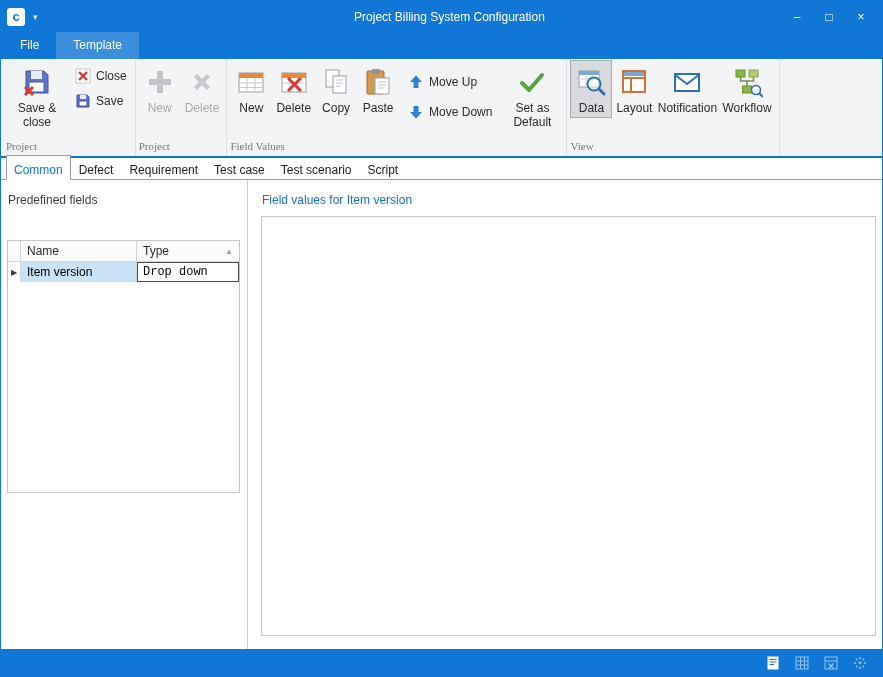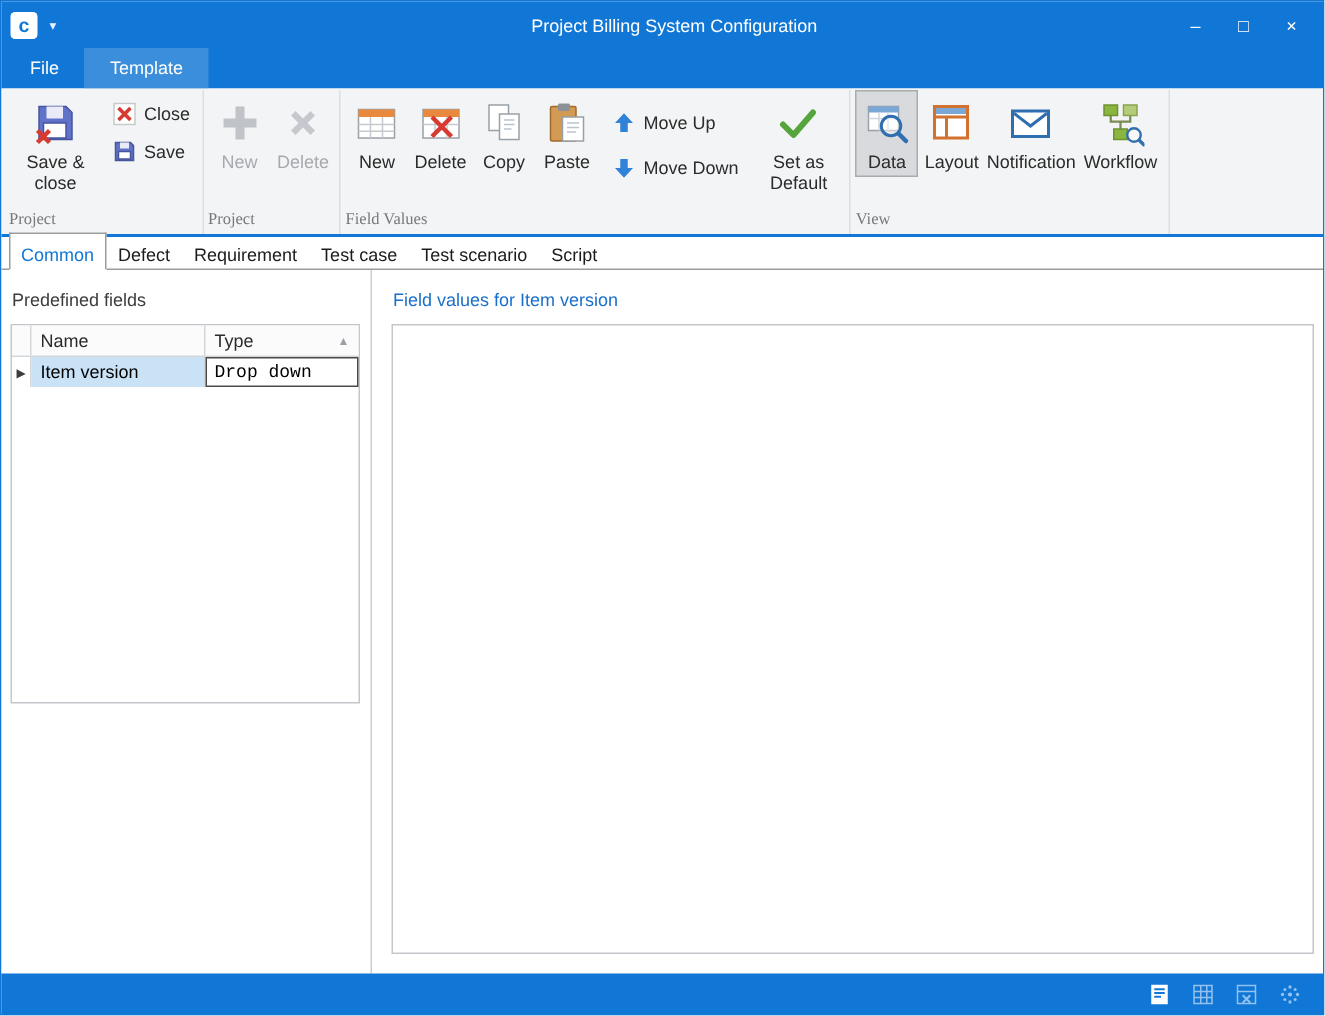--- a/index.html
+++ b/index.html
@@ -40,21 +40,21 @@
   .dtab { padding:7px 7px 2px; color:#1b1b1b; border:1px solid transparent; margin-bottom:-1px; }
   .dtab.active { border-color:#9b9b9b; border-bottom-color:#fff; background:#fff; color:#1177d7; }
   .panels { flex:1; display:flex; min-height:0; }
   .left-panel { width:246px; flex:0 0 auto; padding:10px 7px 0 6px; }
   .splitter { width:1px; background:#c9cdd1; flex:0 0 auto; }
   .right-panel { flex:1; display:flex; flex-direction:column; padding:10px 6px 13px 13px; min-height:0; }
   .panel-title { padding:3px 1px 9px; color:#3c3c3c; }
   .right-panel .panel-title { color:#1a70c9; }
 
   .grid { border:1px solid #c3c7cb; background:#fff; display:flex; flex-direction:column; }
-  .left-grid { height:253px; }
+  .left-grid { height:253px;margin-top:24px; }
   .right-grid { flex:1; }
   .grid-header { display:flex; height:21px; background:#fbfbfb; border-bottom:1px solid #d4d7da; flex:0 0 auto; }
   .gh-cell { display:flex; align-items:center; padding:0 6px; color:#2b2b2b; border-right:1px solid #d4d7da; }
   .gh-cell:last-child { border-right:none;align-items:center; }
   .ind { width:13px; flex:0 0 auto; padding:0; justify-content:center; }
   .col-name { width:116px; flex:0 0 auto; }
   .col-type { flex:1; justify-content:space-between; }
   .sort { font-size:8px; color:#9aa0a6; }
   .grid-row { display:flex; height:20px; flex:0 0 auto; }
   .gr-cell { display:flex; align-items:center; padding:0 6px; }

